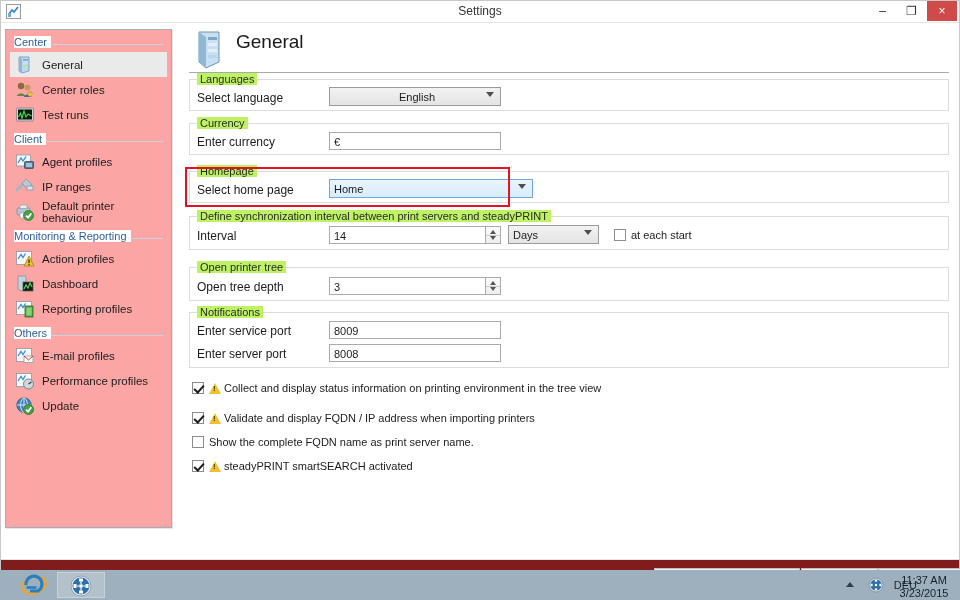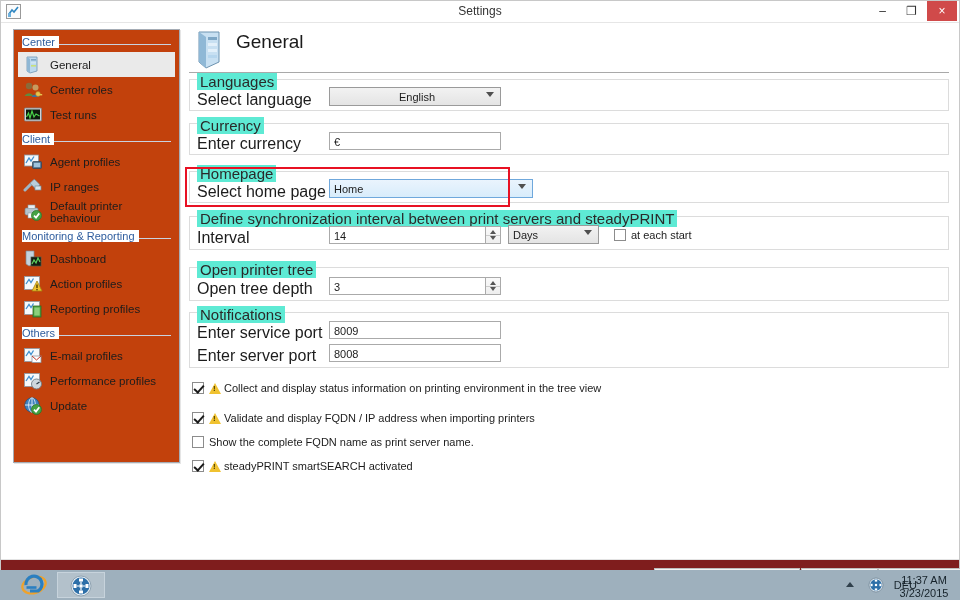--- a/index.html
+++ b/index.html
@@ -60,24 +60,24 @@
     color: #333;
     cursor: default;
   }
   #btn-min  { right: 62px; }
   #btn-max  { right: 33px; }
   #btn-close{ right: 2px; width: 30px; background: #d04a4a; color:#fff; }
 
   
   #sidebar {
     position: absolute;
-    left: 12px; top: 28px;
+    left: 4px; top: 28px;
     width: 167px;
-    height: 434px;
-    background: #c2410c;
+    height: 499px;
+    background: #fca5a5;
     border: 1px solid #a5acb5;
     box-sizing: border-box;
     box-shadow: 1px 1px 0 rgba(0,0,0,0.10);
   }
   .side-group {
     position: relative;
     margin: 6px 8px 1px 8px;
     height: 15px;
   }
   .side-group .gl {
@@ -142,29 +142,29 @@
   
   .gbox {
     position: absolute;
     border: 1px solid #dcdcdc;
     background: #ffffff;
     box-sizing: border-box;
   }
   .gbox > .cap {
     position: absolute;
     left: 7px; top: -7px;
-    background: #5eead4;
+    background: #bef264;
     padding: 0 3px;
-    font-size: 15px;
+    font-size: 11px;
     color: #2a2a2a;
     white-space: nowrap;
   }
   .row-label {
     position: absolute;
-    font-size: 16px;
+    font-size: 12px;
     color: #1c1c1c;
   }
   .fld {
     position: absolute;
     box-sizing: border-box;
     height: 18px;
     border: 1px solid #aaaaaa;
     background: #ffffff;
     font-size: 11px;
     color: #1c1c1c;
@@ -435,38 +435,38 @@
       <span class="lbl">Default printer behaviour</span>
     </div>
 
     <div class="side-group">
       <div class="rule"></div>
       <span class="gl">Monitoring &amp; Reporting</span>
     </div>
     <div class="side-item">
       <span class="ico">
         <svg width="20" height="20" viewBox="0 0 20 20">
-          <polygon points="3,2 11,2 11,15 6,17 3,15" fill="#c3d3dd" stroke="#7b8b95" stroke-width="0.7"></polygon>
-          <rect x="8" y="8" width="10" height="9" fill="#121c12" stroke="#4c5b4c" stroke-width="0.7"></rect>
-          <polyline points="9,15 11,11 13,14 15,9 17,13" stroke="#5fd15f" stroke-width="1.2" fill="none"></polyline>
-        </svg>
-      </span>
-      <span class="lbl">Dashboard</span>
-    </div>
-    <div class="side-item">
-      <span class="ico">
-        <svg width="20" height="20" viewBox="0 0 20 20">
           <rect x="1.5" y="2.5" width="15" height="13" fill="#f6f9fb" stroke="#8d98a3" stroke-width="0.8"></rect>
           <path d="M3 10 L6 5.5 L8 8.5 L10.5 4.5" stroke="#3d8fd0" stroke-width="1.3" fill="none"></path>
           <path d="M9 17 L14 7 L19 17 z" fill="#f0c230" stroke="#a4860f" stroke-width="0.8"></path>
           <rect x="13.3" y="10.5" width="1.4" height="3.6" fill="#4a3c00"></rect>
           <rect x="13.3" y="15" width="1.4" height="1.3" fill="#4a3c00"></rect>
         </svg>
       </span>
       <span class="lbl">Action profiles</span>
+    </div>
+    <div class="side-item">
+      <span class="ico">
+        <svg width="20" height="20" viewBox="0 0 20 20">
+          <polygon points="3,2 11,2 11,15 6,17 3,15" fill="#c3d3dd" stroke="#7b8b95" stroke-width="0.7"></polygon>
+          <rect x="8" y="8" width="10" height="9" fill="#121c12" stroke="#4c5b4c" stroke-width="0.7"></rect>
+          <polyline points="9,15 11,11 13,14 15,9 17,13" stroke="#5fd15f" stroke-width="1.2" fill="none"></polyline>
+        </svg>
+      </span>
+      <span class="lbl">Dashboard</span>
     </div>
     <div class="side-item">
       <span class="ico">
         <svg width="20" height="20" viewBox="0 0 20 20">
           <rect x="1.5" y="2.5" width="15" height="13" fill="#f6f9fb" stroke="#8d98a3" stroke-width="0.8"></rect>
           <path d="M3 10 L6 5.5 L8 8.5 L10.5 4.5" stroke="#3d8fd0" stroke-width="1.3" fill="none"></path>
           <rect x="10" y="7" width="8" height="11" fill="#4aa03f" stroke="#2d6c26" stroke-width="0.8"></rect>
           <rect x="11.3" y="8.5" width="5.4" height="8" fill="#8bd07c"></rect>
         </svg>
       </span>

